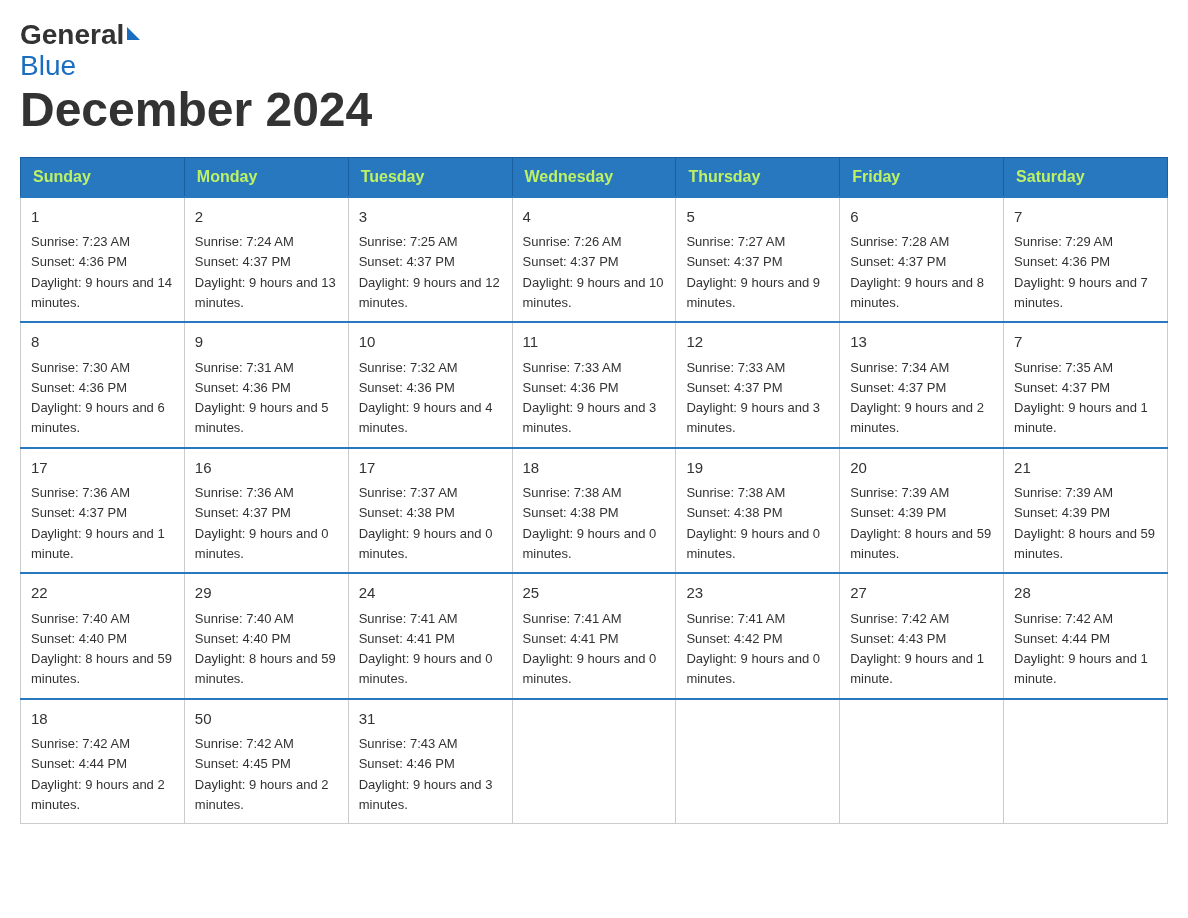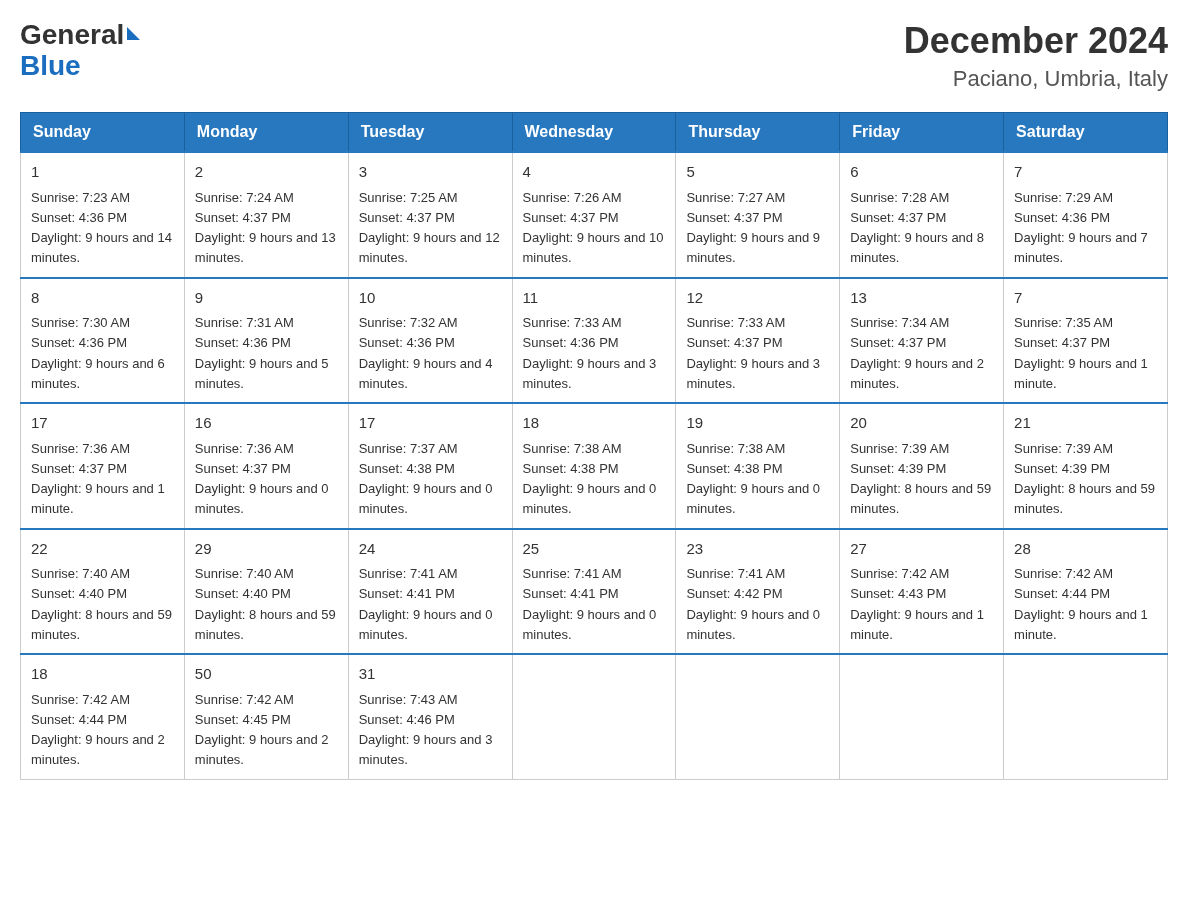--- a/index.html
+++ b/index.html
@@ -8,45 +8,46 @@
       background: #fff;
       padding: 20px;
       width: 1188px;
       min-height: 918px;
     }
     .header {
       display: flex;
       justify-content: space-between;
       align-items: flex-start;
       margin-bottom: 20px;
+      flex-direction: column;
     }
     .logo {
       display: flex;
       align-items: center;
     }
     .title-block {
       text-align: right;
     }
     .calendar-title {
-      font-size: 36px;
+      font-size: 48px;
       font-weight: bold;
       color: #333;
     }
     .calendar-subtitle {
       font-size: 22px;
       color: #555;
       margin-top: 4px;
     }
     .calendar {
       width: 100%;
       border-collapse: collapse;
     }
     .calendar th {
       background-color: #2878c0;
-      color: #ffffff;
+      color: #bef264;
       font-size: 16px;
       font-weight: bold;
       padding: 10px 12px;
       text-align: left;
       border: 1px solid #1a5fa0;
     }
     .calendar td {
       vertical-align: top;
       padding: 8px 10px;
       border: 1px solid #ccc;
@@ -76,27 +77,26 @@
 </head>
 <body>
 
 <div class="header">
   <div class="logo">
     <div style="line-height:1.1;">
       <div>
         <span style="font-size:28px;font-weight:bold;color:#333;">General</span><span style="display:inline-block;width:0;height:0;border-left:13px solid #1a6dbf;border-top:13px solid transparent;margin-left:3px;position:relative;top:-4px;"></span>
       </div>
       <div>
-        <span style="font-size:28px;font-weight:bold;color:#1a6dbf;">Blue</span>
+        <span style="font-size:28px;font-weight:normal;color:#1a6dbf;">Blue</span>
       </div>
     </div>
   </div>
   <div class="title-block">
     <div class="calendar-title">December 2024</div>
-    <div class="calendar-subtitle">Paciano, Umbria, Italy</div>
   </div>
 </div>
 
 <table class="calendar">
   <thead>
     <tr>
       <th>Sunday</th>
       <th>Monday</th>
       <th>Tuesday</th>
       <th>Wednesday</th>

